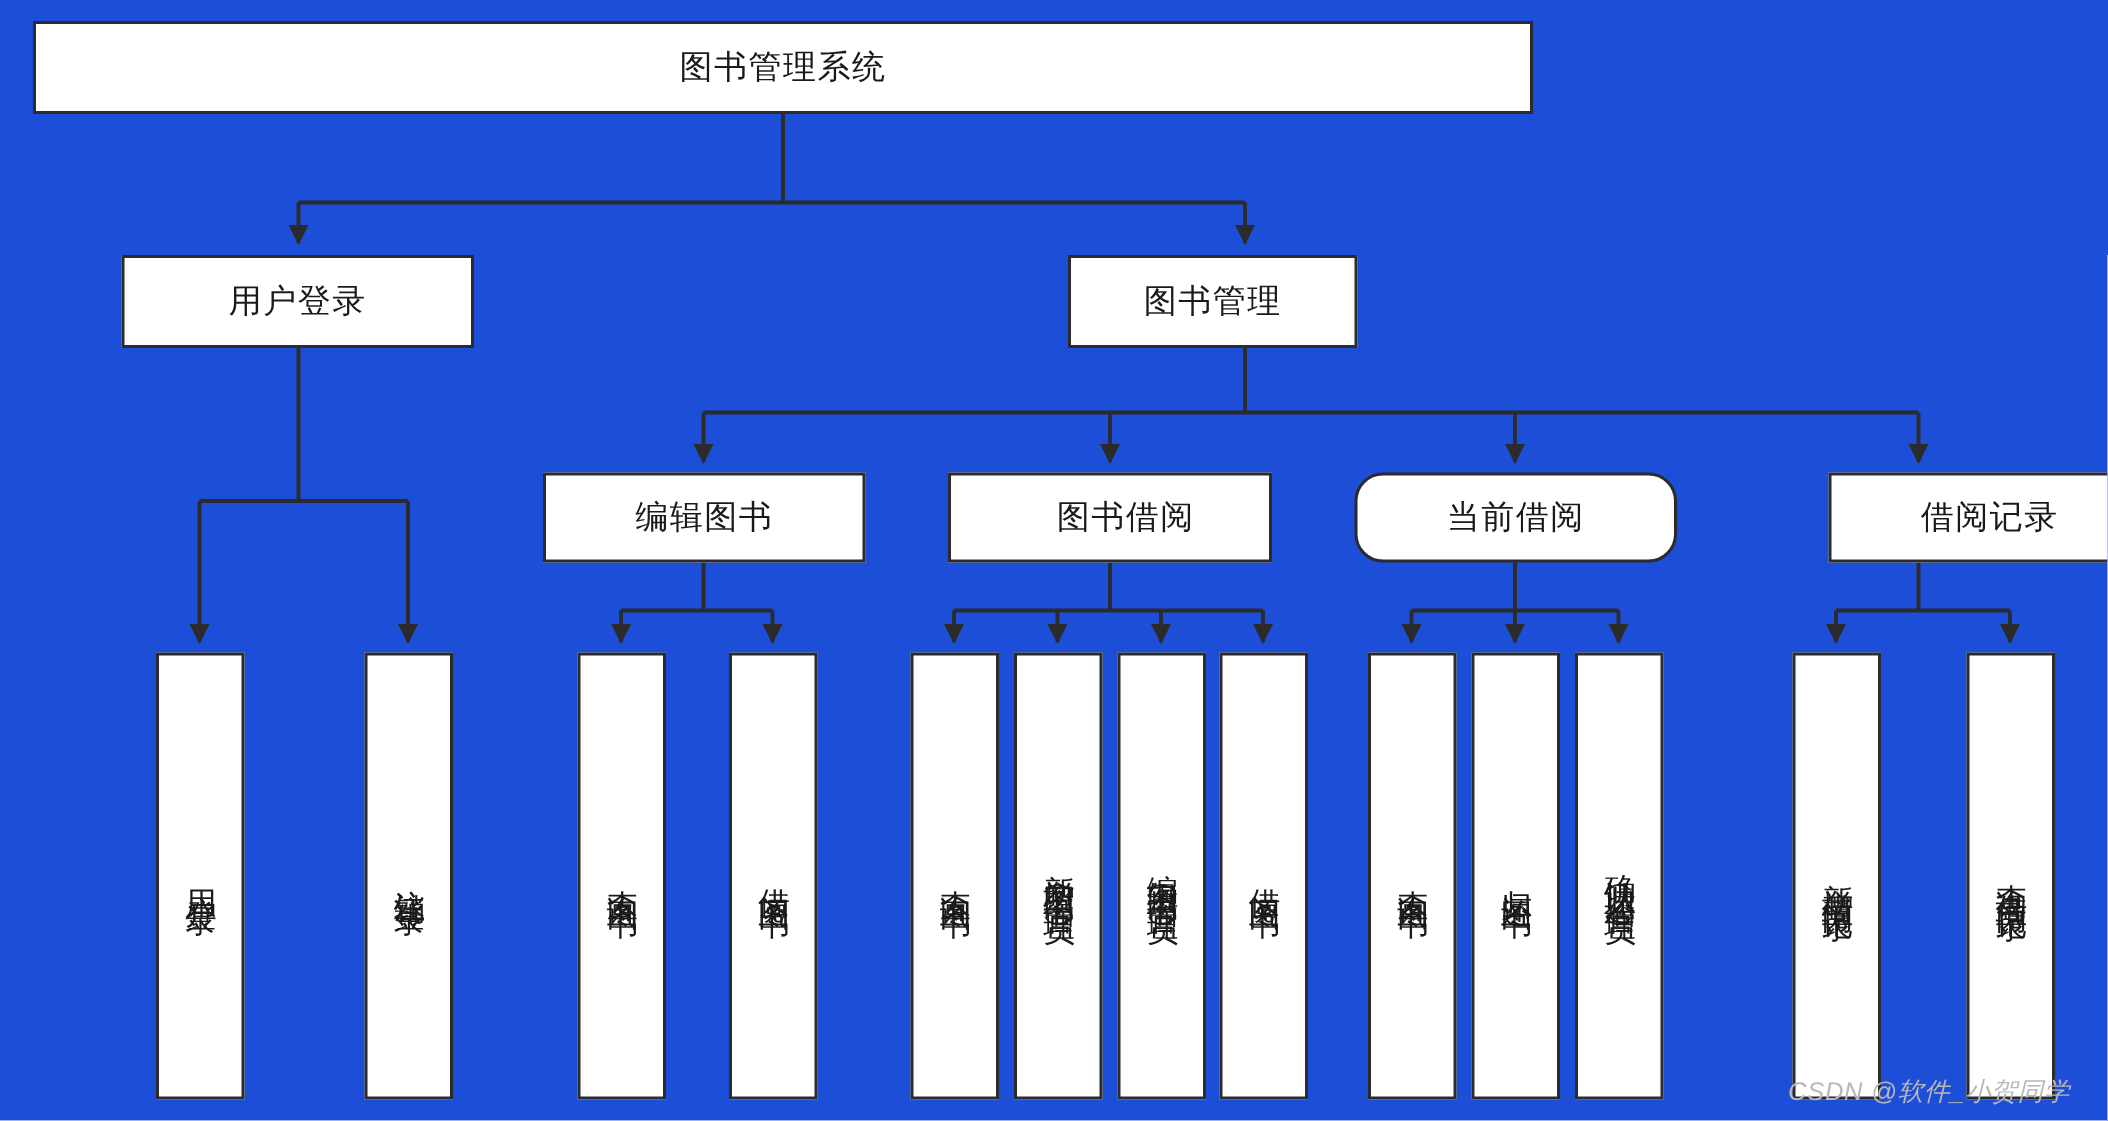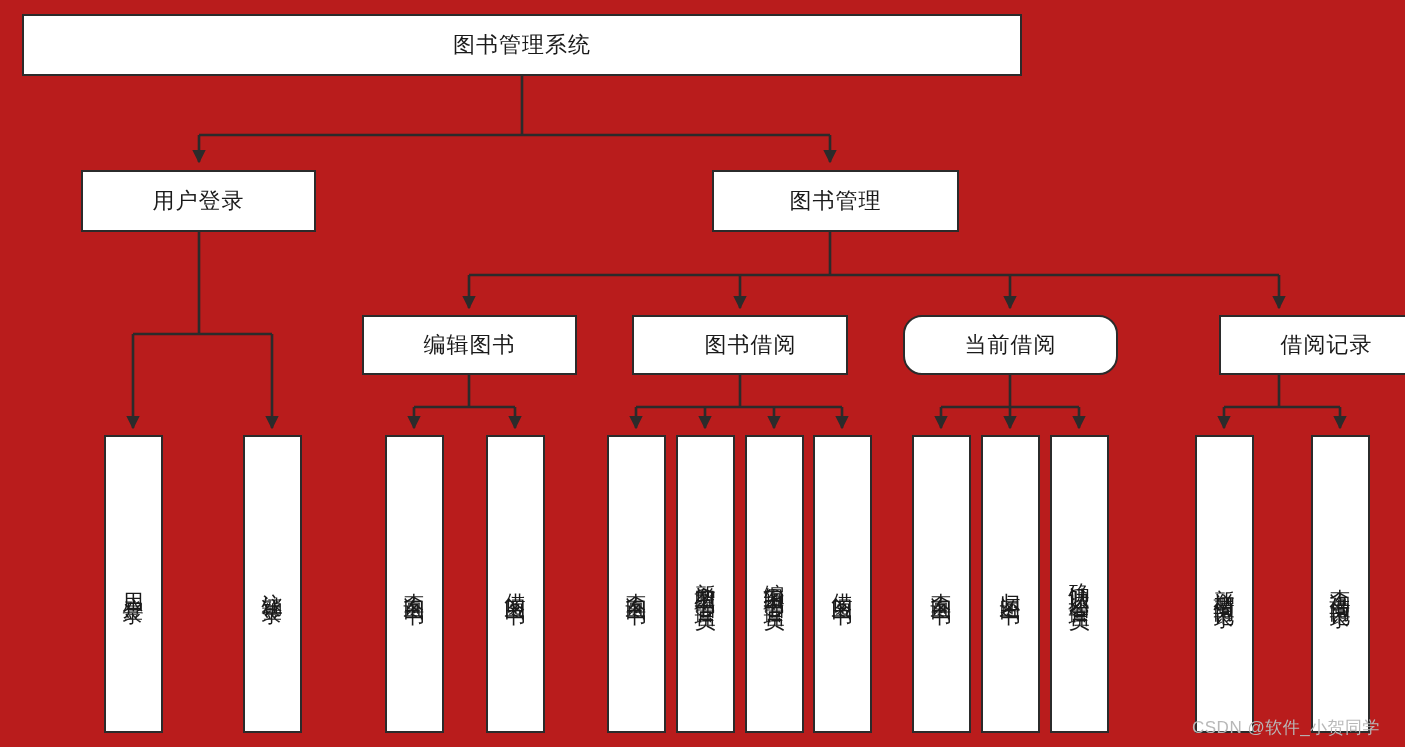--- a/index.html
+++ b/index.html
@@ -7,21 +7,21 @@
     padding: 0;
     background: #ffffff;
   }
   body {
     font-family: "Liberation Sans", "DejaVu Sans", sans-serif;
   }
   #canvas {
     position: relative;
     width: 1405px;
     height: 747px;
-    background: #b91c1c;
+    background: #1d4ed8;
     overflow: hidden;
   }
   svg#wires {
     position: absolute;
     left: 0;
     top: 0;
     width: 1405px;
     height: 747px;
   }
   .node {
@@ -123,21 +123,21 @@
     </g>
   </svg>
 
   <div class="node root h-node" style="left:22px; top:14px; width:1000px; height:62px;">
     <span class="lbl">图书管理系统</span>
   </div>
 
   <div class="node h-node" style="left:81px; top:170px; width:235px; height:62px;">
     <span class="lbl">用户登录</span>
   </div>
-  <div class="node h-node" style="left:712px; top:170px; width:247px; height:62px;">
+  <div class="node h-node" style="left:712px; top:170px; width:193px; height:62px;">
     <span class="lbl">图书管理</span>
   </div>
 
   <div class="node h-node" style="left:362px; top:315px; width:215px; height:60px;">
     <span class="lbl">编辑图书</span>
   </div>
   <div class="node h-node" style="left:632px; top:315px; width:216px; height:60px;padding-left:21px;">
     <span class="lbl">图书借阅</span>
   </div>
   <div class="node h-node" style="left:903px; top:315px; width:215px; height:60px;border-radius:19px;">
@@ -184,15 +184,15 @@
     <span class="lbl">确认归还（管理员）</span>
   </div>
 
   <div class="node v-node" style="left:1195px; top:435px; width:59px; height:298px;">
     <span class="lbl">新增借阅记录</span>
   </div>
   <div class="node v-node" style="left:1311px; top:435px; width:59px; height:298px;">
     <span class="lbl">查询借阅记录</span>
   </div>
 
-  <div class="watermark" style="left:1192px; top:716px;">CSDN @软件_小贺同学</div>
+  <div class="watermark" style="left:1192px; top:716px;font-style:italic;">CSDN @软件_小贺同学</div>
 
 </div>
 
 </body></html>

